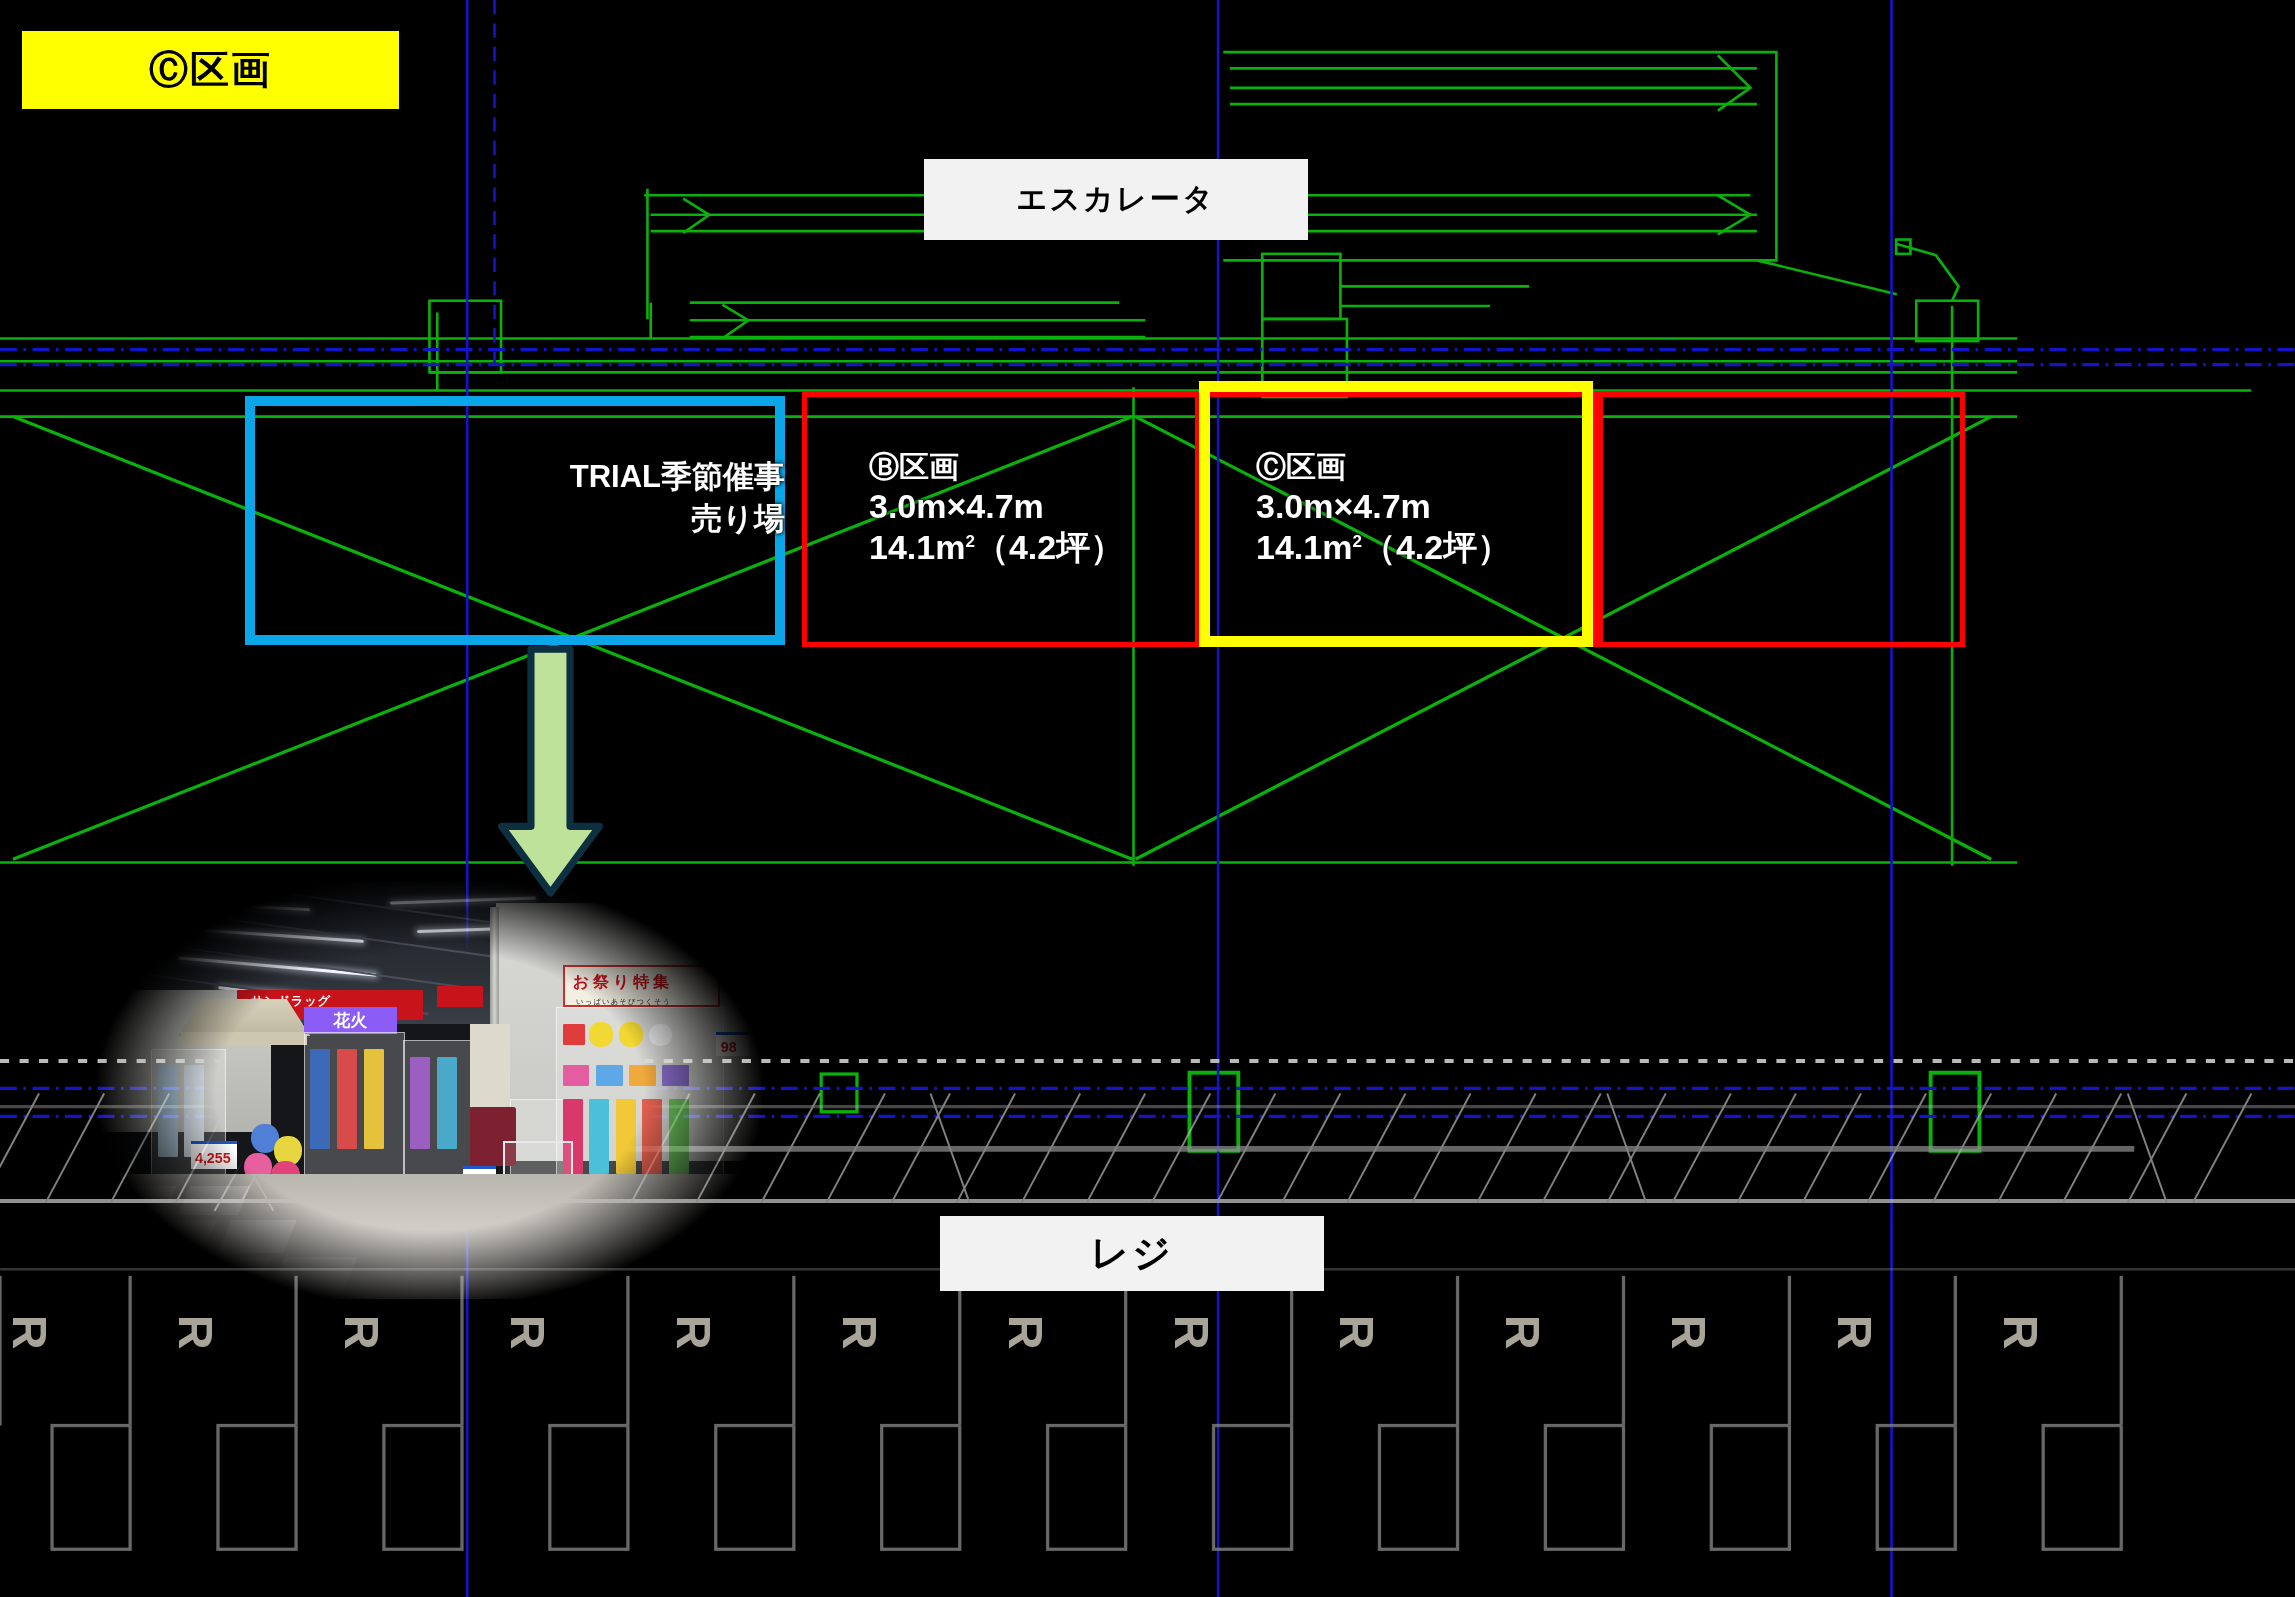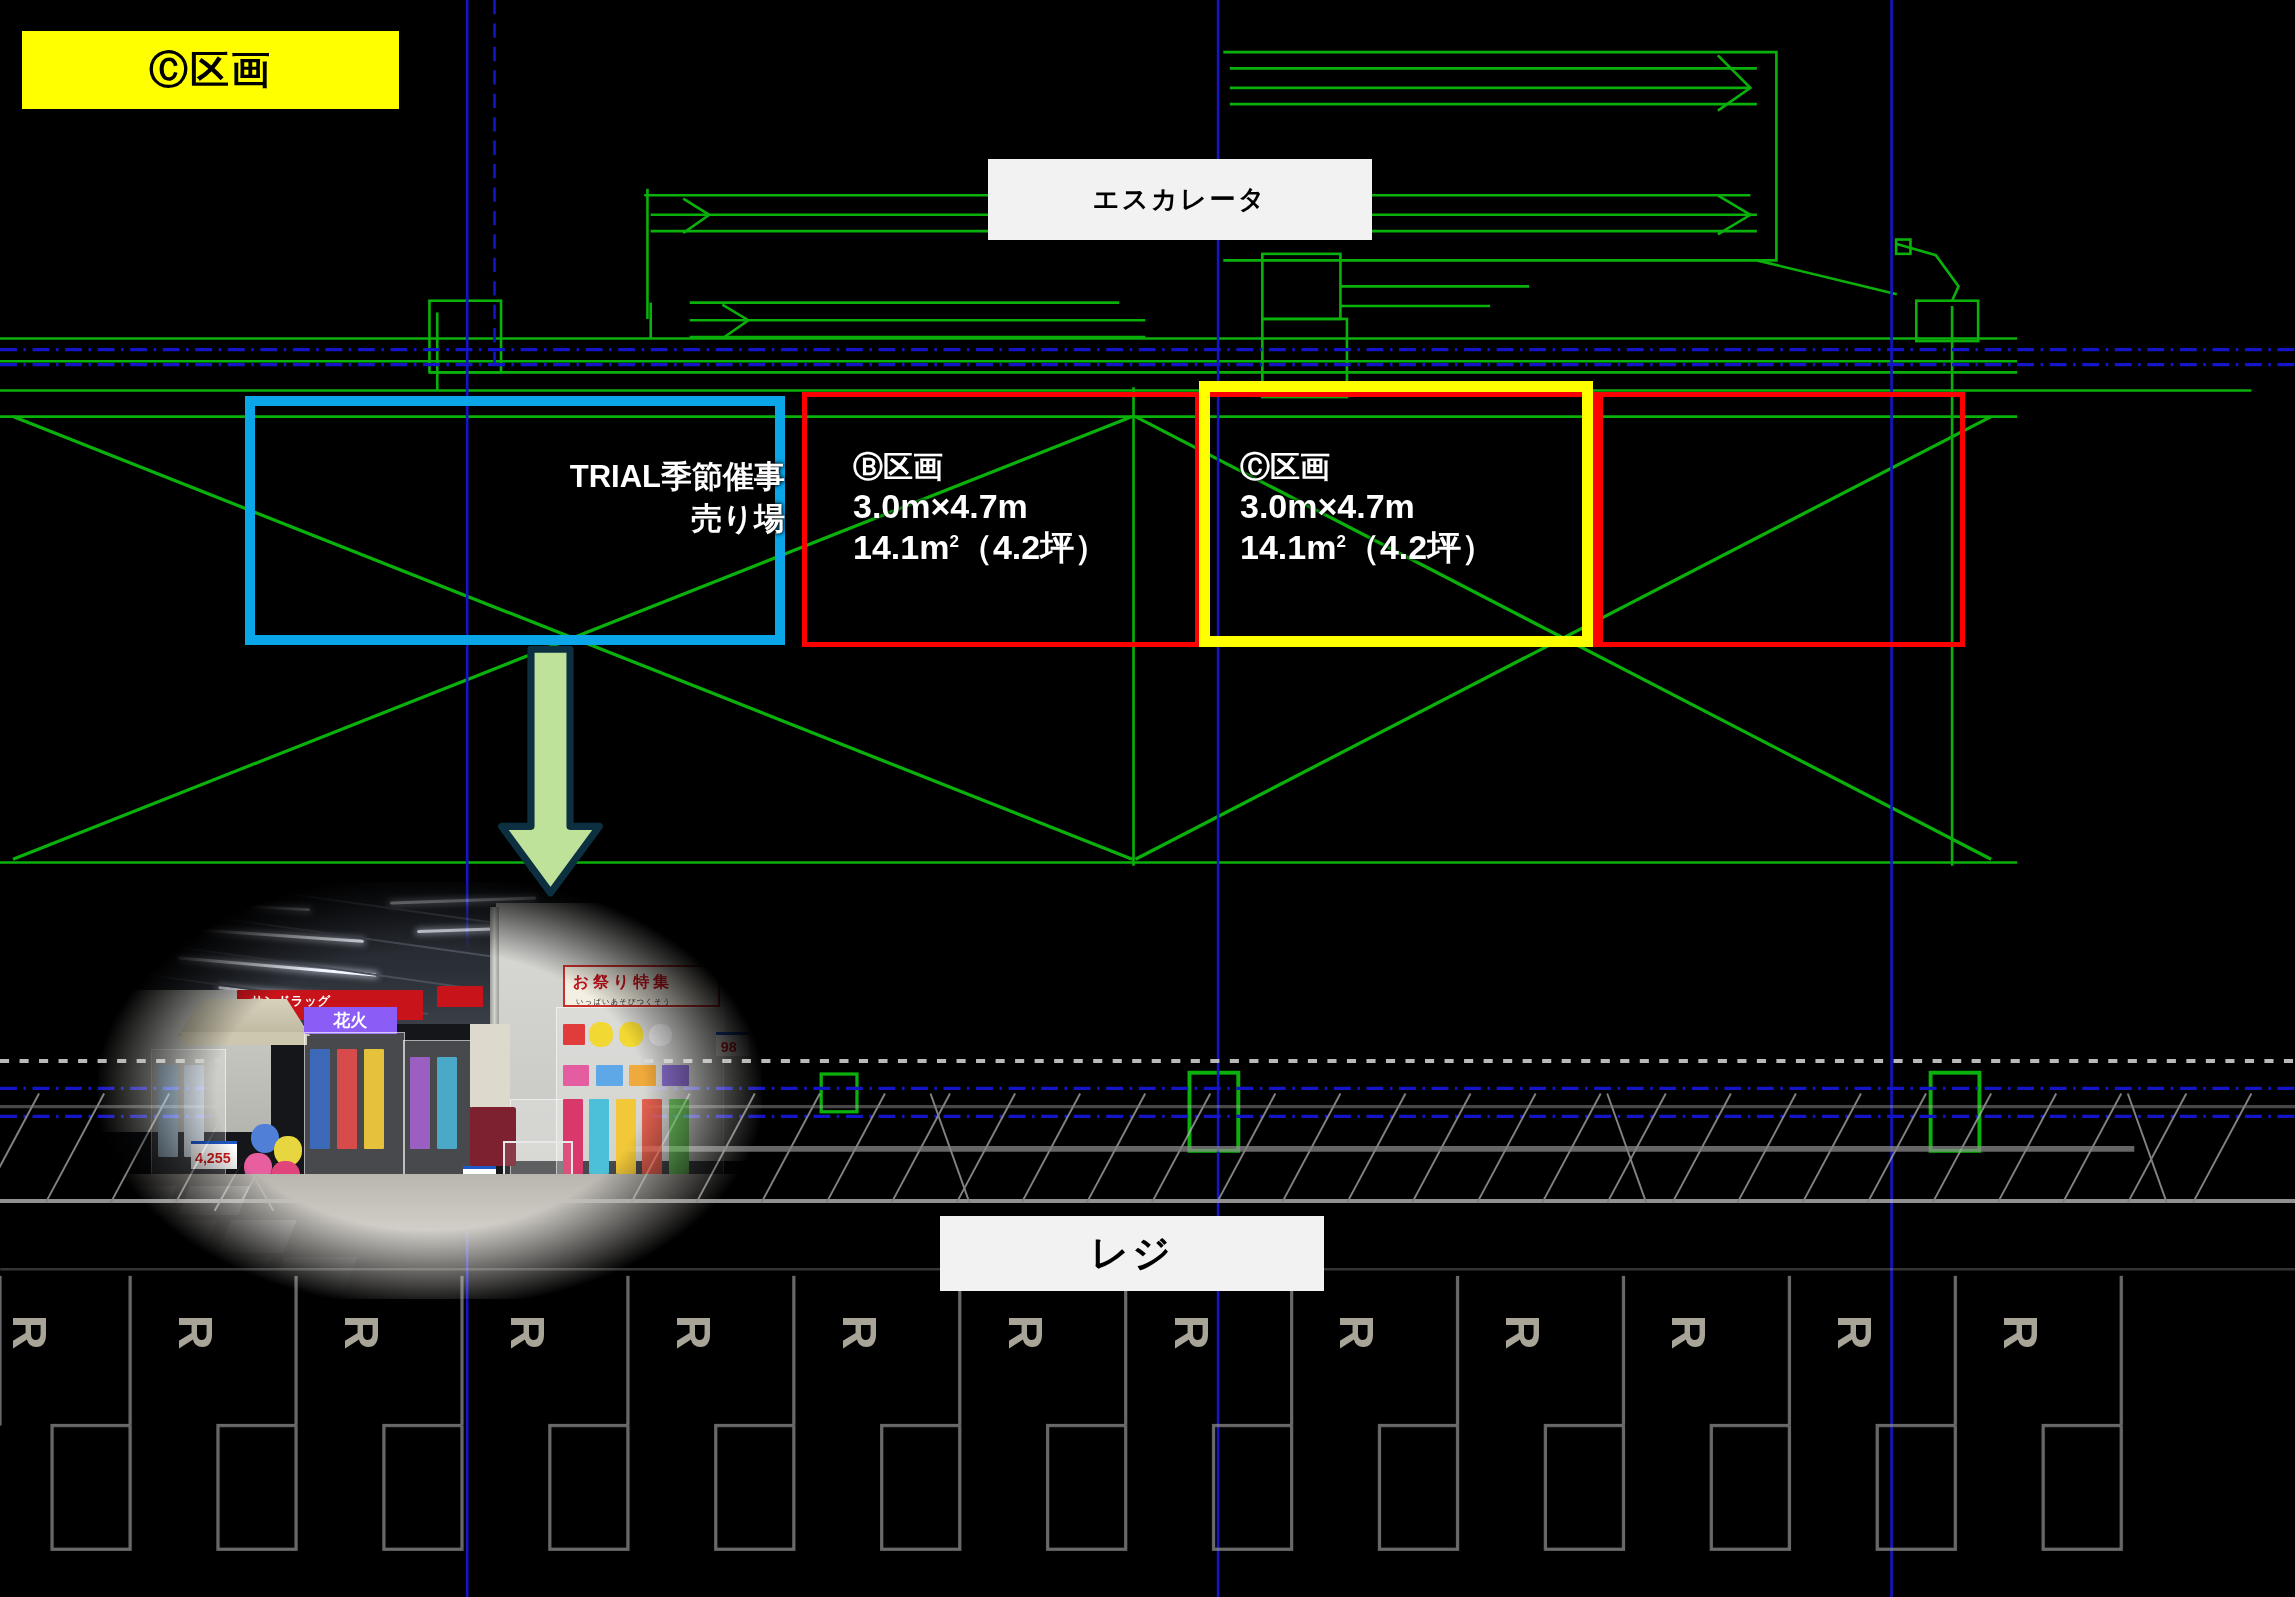--- a/index.html
+++ b/index.html
@@ -48,21 +48,21 @@
     display:flex;align-items:center;justify-content:center;letter-spacing:2.6px;
   }
   .lbl-yellow{
     position:absolute;background:#ffff00;color:#000;font-weight:bold;
     display:flex;align-items:center;justify-content:center;letter-spacing:2px;
   }
   
   .zonebox{position:absolute;box-sizing:border-box;}
   .zone-text{
     position:absolute;color:#fff;font-weight:bold;line-height:1.22;
-    text-shadow:0 0 2px #000,0 0 3.9px #000;white-space:nowrap;
+    text-shadow:0 0 2px #000,0 0 3.9px #000;white-space:nowrap;margin-left:16px;
   }
   .zone-text .hd{font-size:30px;display:block;}
   .zone-text .dim{font-size:34px;display:block;}
   .zone-text .area{font-size:34px;display:block;}
   .zone-text sup{font-size:17px;vertical-align:super;}
   .trial-text{
     position:absolute;color:#fff;font-weight:bold;font-size:31px;line-height:1.34;
     text-align:center;text-shadow:0 0 2.6px #000,0 0 5.2px #000;white-space:pre-line;
   }
 </style>
@@ -355,18 +355,18 @@
   </div>
 
   <div class="zonebox" style="left:1598px;top:392px;width:367px;height:255px;border:5.9px solid #ff0000;"></div>
 
   <svg style="position:absolute;left:495px;top:644px;width:111px;height:254px;" viewBox="0 0 170 390">
     <polygon points="55,8 115,8 115,280 160,280 85,382 10,280 55,280" fill="#bfe29a" stroke="#0d3040" stroke-width="11" stroke-linejoin="round"></polygon>
   </svg>
 
   <div class="lbl-yellow" style="left:22px;top:31px;width:377px;height:78px;font-size:39px;">Ⓒ区画</div>
 
-  <div class="lbl-white" style="left:988px;top:159px;width:384px;height:81px;font-size:26px;">エスカレータ</div>
+  <div class="lbl-white" style="left:924px;top:159px;width:384px;height:81px;font-size:30px;">エスカレータ</div>
 
   <div class="lbl-white" style="left:940px;top:1216px;width:384px;height:75px;font-size:38px;">レジ</div>
 
 </div>
 
 
 </body></html>

